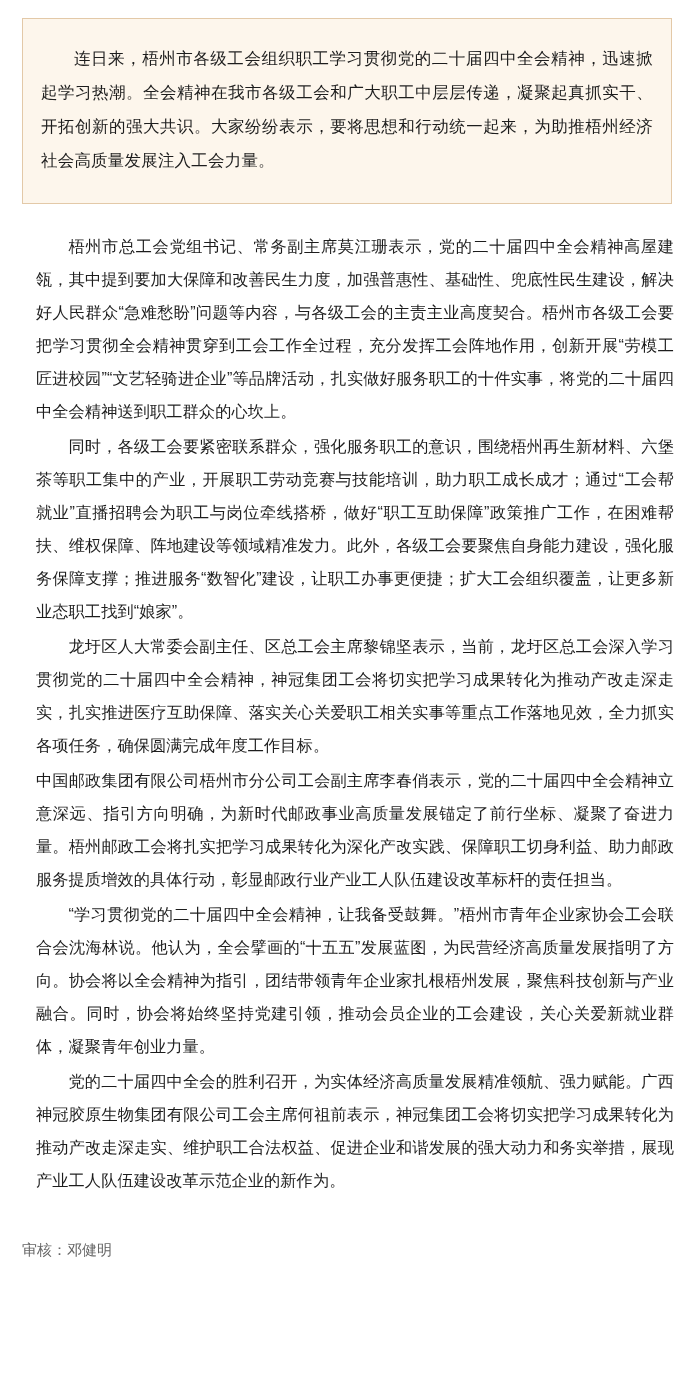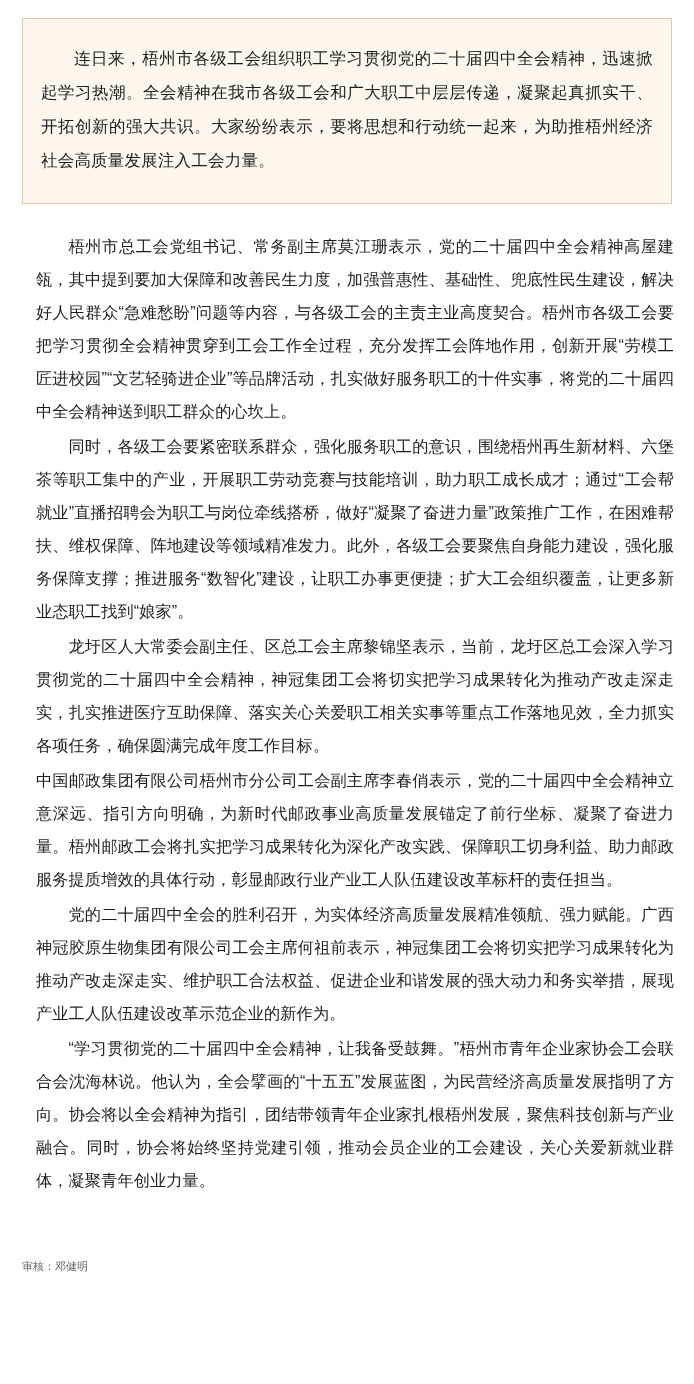--- a/index.html
+++ b/index.html
@@ -40,49 +40,49 @@
     line-height: 33px;
     text-indent: 2em;
     text-align: justify;
     color: #1d1d1d;
     letter-spacing: 0.1px;
   }
   .body-text p.no-indent {
     text-indent: 0;
   }
   .credits {
-    margin-top: 58px;
+    margin-top: 42px;
     padding-left: 2px;
     color: #666666;
-    font-size: 11px;
+    font-size: 15px;
     line-height: 22px;
   }
   .credits div {
     white-space: pre;
   }
   .credits .spacer {
     height: 2px;
   }
 </style>
 </head>
 <body>
 
 <div class="page">
 
   <div class="lede">
     <p>连日来，梧州市各级工会组织职工学习贯彻党的二十届四中全会精神，迅速掀起学习热潮。全会精神在我市各级工会和广大职工中层层传递，凝聚起真抓实干、开拓创新的强大共识。大家纷纷表示，要将思想和行动统一起来，为助推梧州经济社会高质量发展注入工会力量。</p>
   </div>
 
   <div class="body-text">
     <p>梧州市总工会党组书记、常务副主席莫江珊表示，党的二十届四中全会精神高屋建瓴，其中提到要加大保障和改善民生力度，加强普惠性、基础性、兜底性民生建设，解决好人民群众“急难愁盼”问题等内容，与各级工会的主责主业高度契合。梧州市各级工会要把学习贯彻全会精神贯穿到工会工作全过程，充分发挥工会阵地作用，创新开展“劳模工匠进校园”“文艺轻骑进企业”等品牌活动，扎实做好服务职工的十件实事，将党的二十届四中全会精神送到职工群众的心坎上。</p>
-    <p>同时，各级工会要紧密联系群众，强化服务职工的意识，围绕梧州再生新材料、六堡茶等职工集中的产业，开展职工劳动竞赛与技能培训，助力职工成长成才；通过“工会帮就业”直播招聘会为职工与岗位牵线搭桥，做好“凝聚了奋进力量”政策推广工作，在困难帮扶、维权保障、阵地建设等领域精准发力。此外，各级工会要聚焦自身能力建设，强化服务保障支撑；推进服务“数智化”建设，让职工办事更便捷；扩大工会组织覆盖，让更多新业态职工找到“娘家”。</p>
+    <p>同时，各级工会要紧密联系群众，强化服务职工的意识，围绕梧州再生新材料、六堡茶等职工集中的产业，开展职工劳动竞赛与技能培训，助力职工成长成才；通过“工会帮就业”直播招聘会为职工与岗位牵线搭桥，做好“职工互助保障”政策推广工作，在困难帮扶、维权保障、阵地建设等领域精准发力。此外，各级工会要聚焦自身能力建设，强化服务保障支撑；推进服务“数智化”建设，让职工办事更便捷；扩大工会组织覆盖，让更多新业态职工找到“娘家”。</p>
     <p>龙圩区人大常委会副主任、区总工会主席黎锦坚表示，当前，龙圩区总工会深入学习贯彻党的二十届四中全会精神，神冠集团工会将切实把学习成果转化为推动产改走深走实，扎实推进医疗互助保障、落实关心关爱职工相关实事等重点工作落地见效，全力抓实各项任务，确保圆满完成年度工作目标。</p>
     <p class="no-indent">中国邮政集团有限公司梧州市分公司工会副主席李春俏表示，党的二十届四中全会精神立意深远、指引方向明确，为新时代邮政事业高质量发展锚定了前行坐标、凝聚了奋进力量。梧州邮政工会将扎实把学习成果转化为深化产改实践、保障职工切身利益、助力邮政服务提质增效的具体行动，彰显邮政行业产业工人队伍建设改革标杆的责任担当。</p>
+    <p>“学习贯彻党的二十届四中全会精神，让我备受鼓舞。”梧州市青年企业家协会工会联合会沈海林说。他认为，全会擘画的“十五五”发展蓝图，为民营经济高质量发展指明了方向。协会将以全会精神为指引，团结带领青年企业家扎根梧州发展，聚焦科技创新与产业融合。同时，协会将始终坚持党建引领，推动会员企业的工会建设，关心关爱新就业群体，凝聚青年创业力量。</p>
     <p>党的二十届四中全会的胜利召开，为实体经济高质量发展精准领航、强力赋能。广西神冠胶原生物集团有限公司工会主席何祖前表示，神冠集团工会将切实把学习成果转化为推动产改走深走实、维护职工合法权益、促进企业和谐发展的强大动力和务实举措，展现产业工人队伍建设改革示范企业的新作为。</p>
-    <p>“学习贯彻党的二十届四中全会精神，让我备受鼓舞。”梧州市青年企业家协会工会联合会沈海林说。他认为，全会擘画的“十五五”发展蓝图，为民营经济高质量发展指明了方向。协会将以全会精神为指引，团结带领青年企业家扎根梧州发展，聚焦科技创新与产业融合。同时，协会将始终坚持党建引领，推动会员企业的工会建设，关心关爱新就业群体，凝聚青年创业力量。</p>
   </div>
 
   <div class="credits">
     <div>审核：邓健明</div>
     <div class="spacer"></div>
   </div>
 
 </div>
 
 </body></html>

